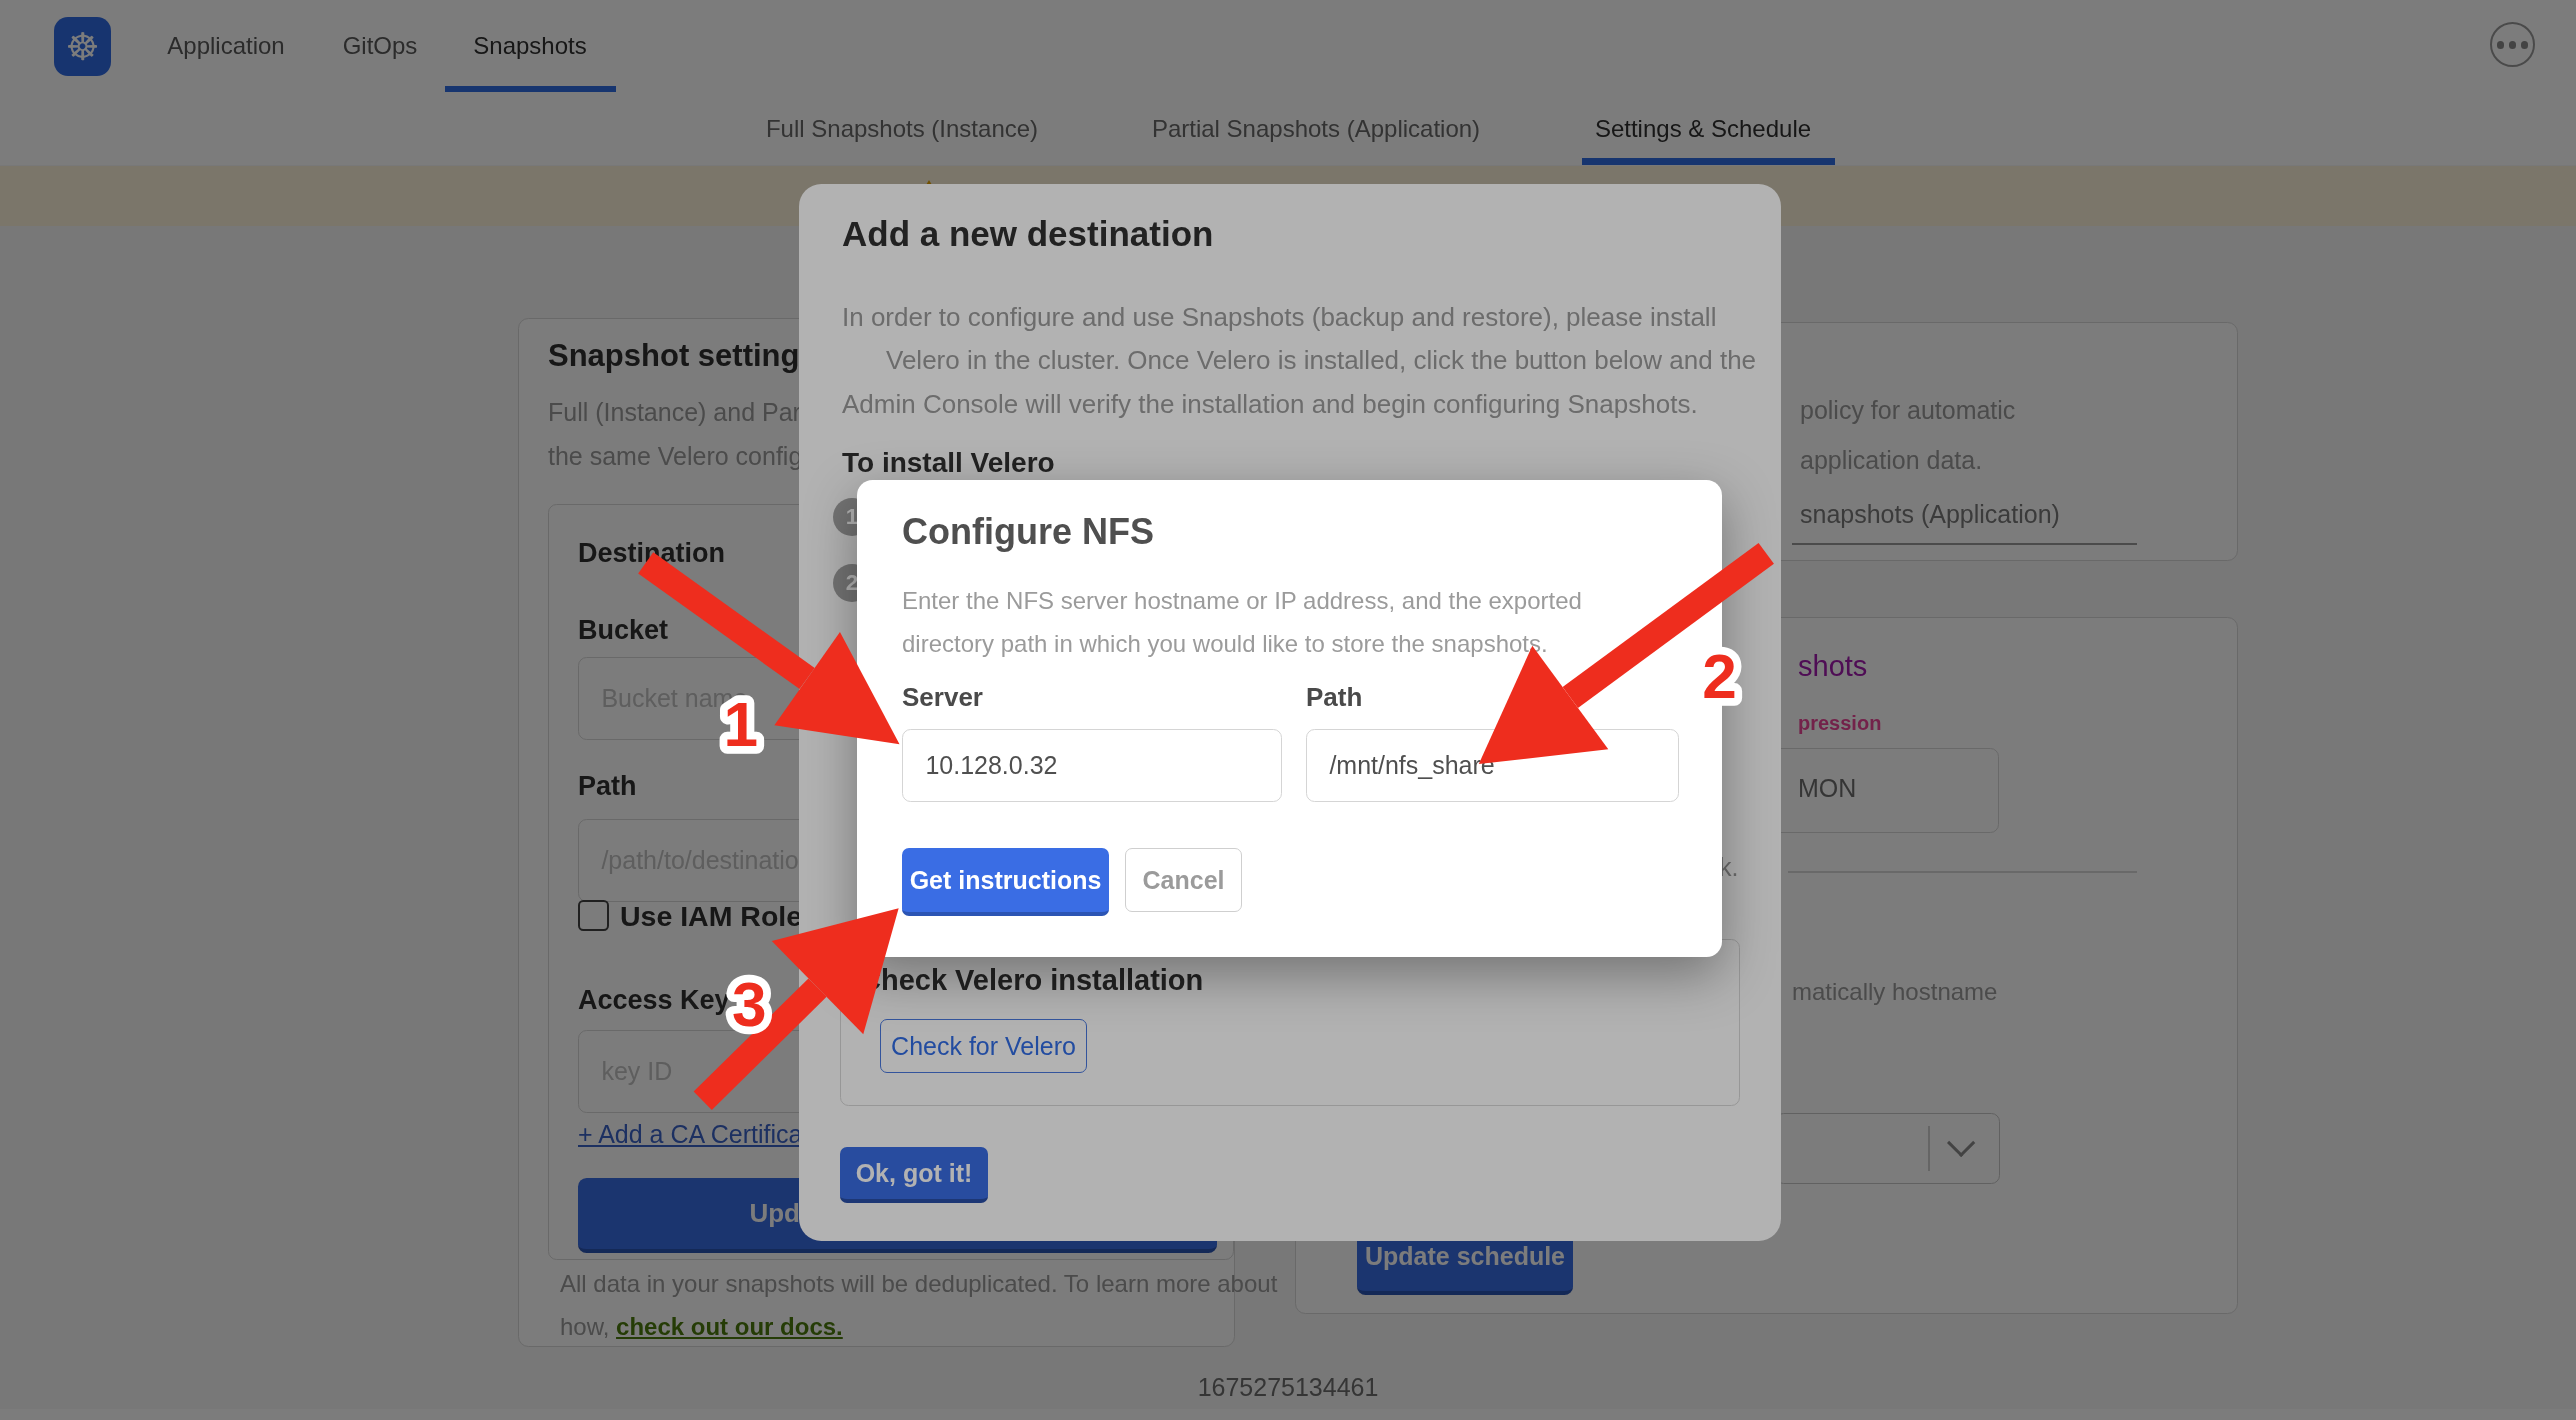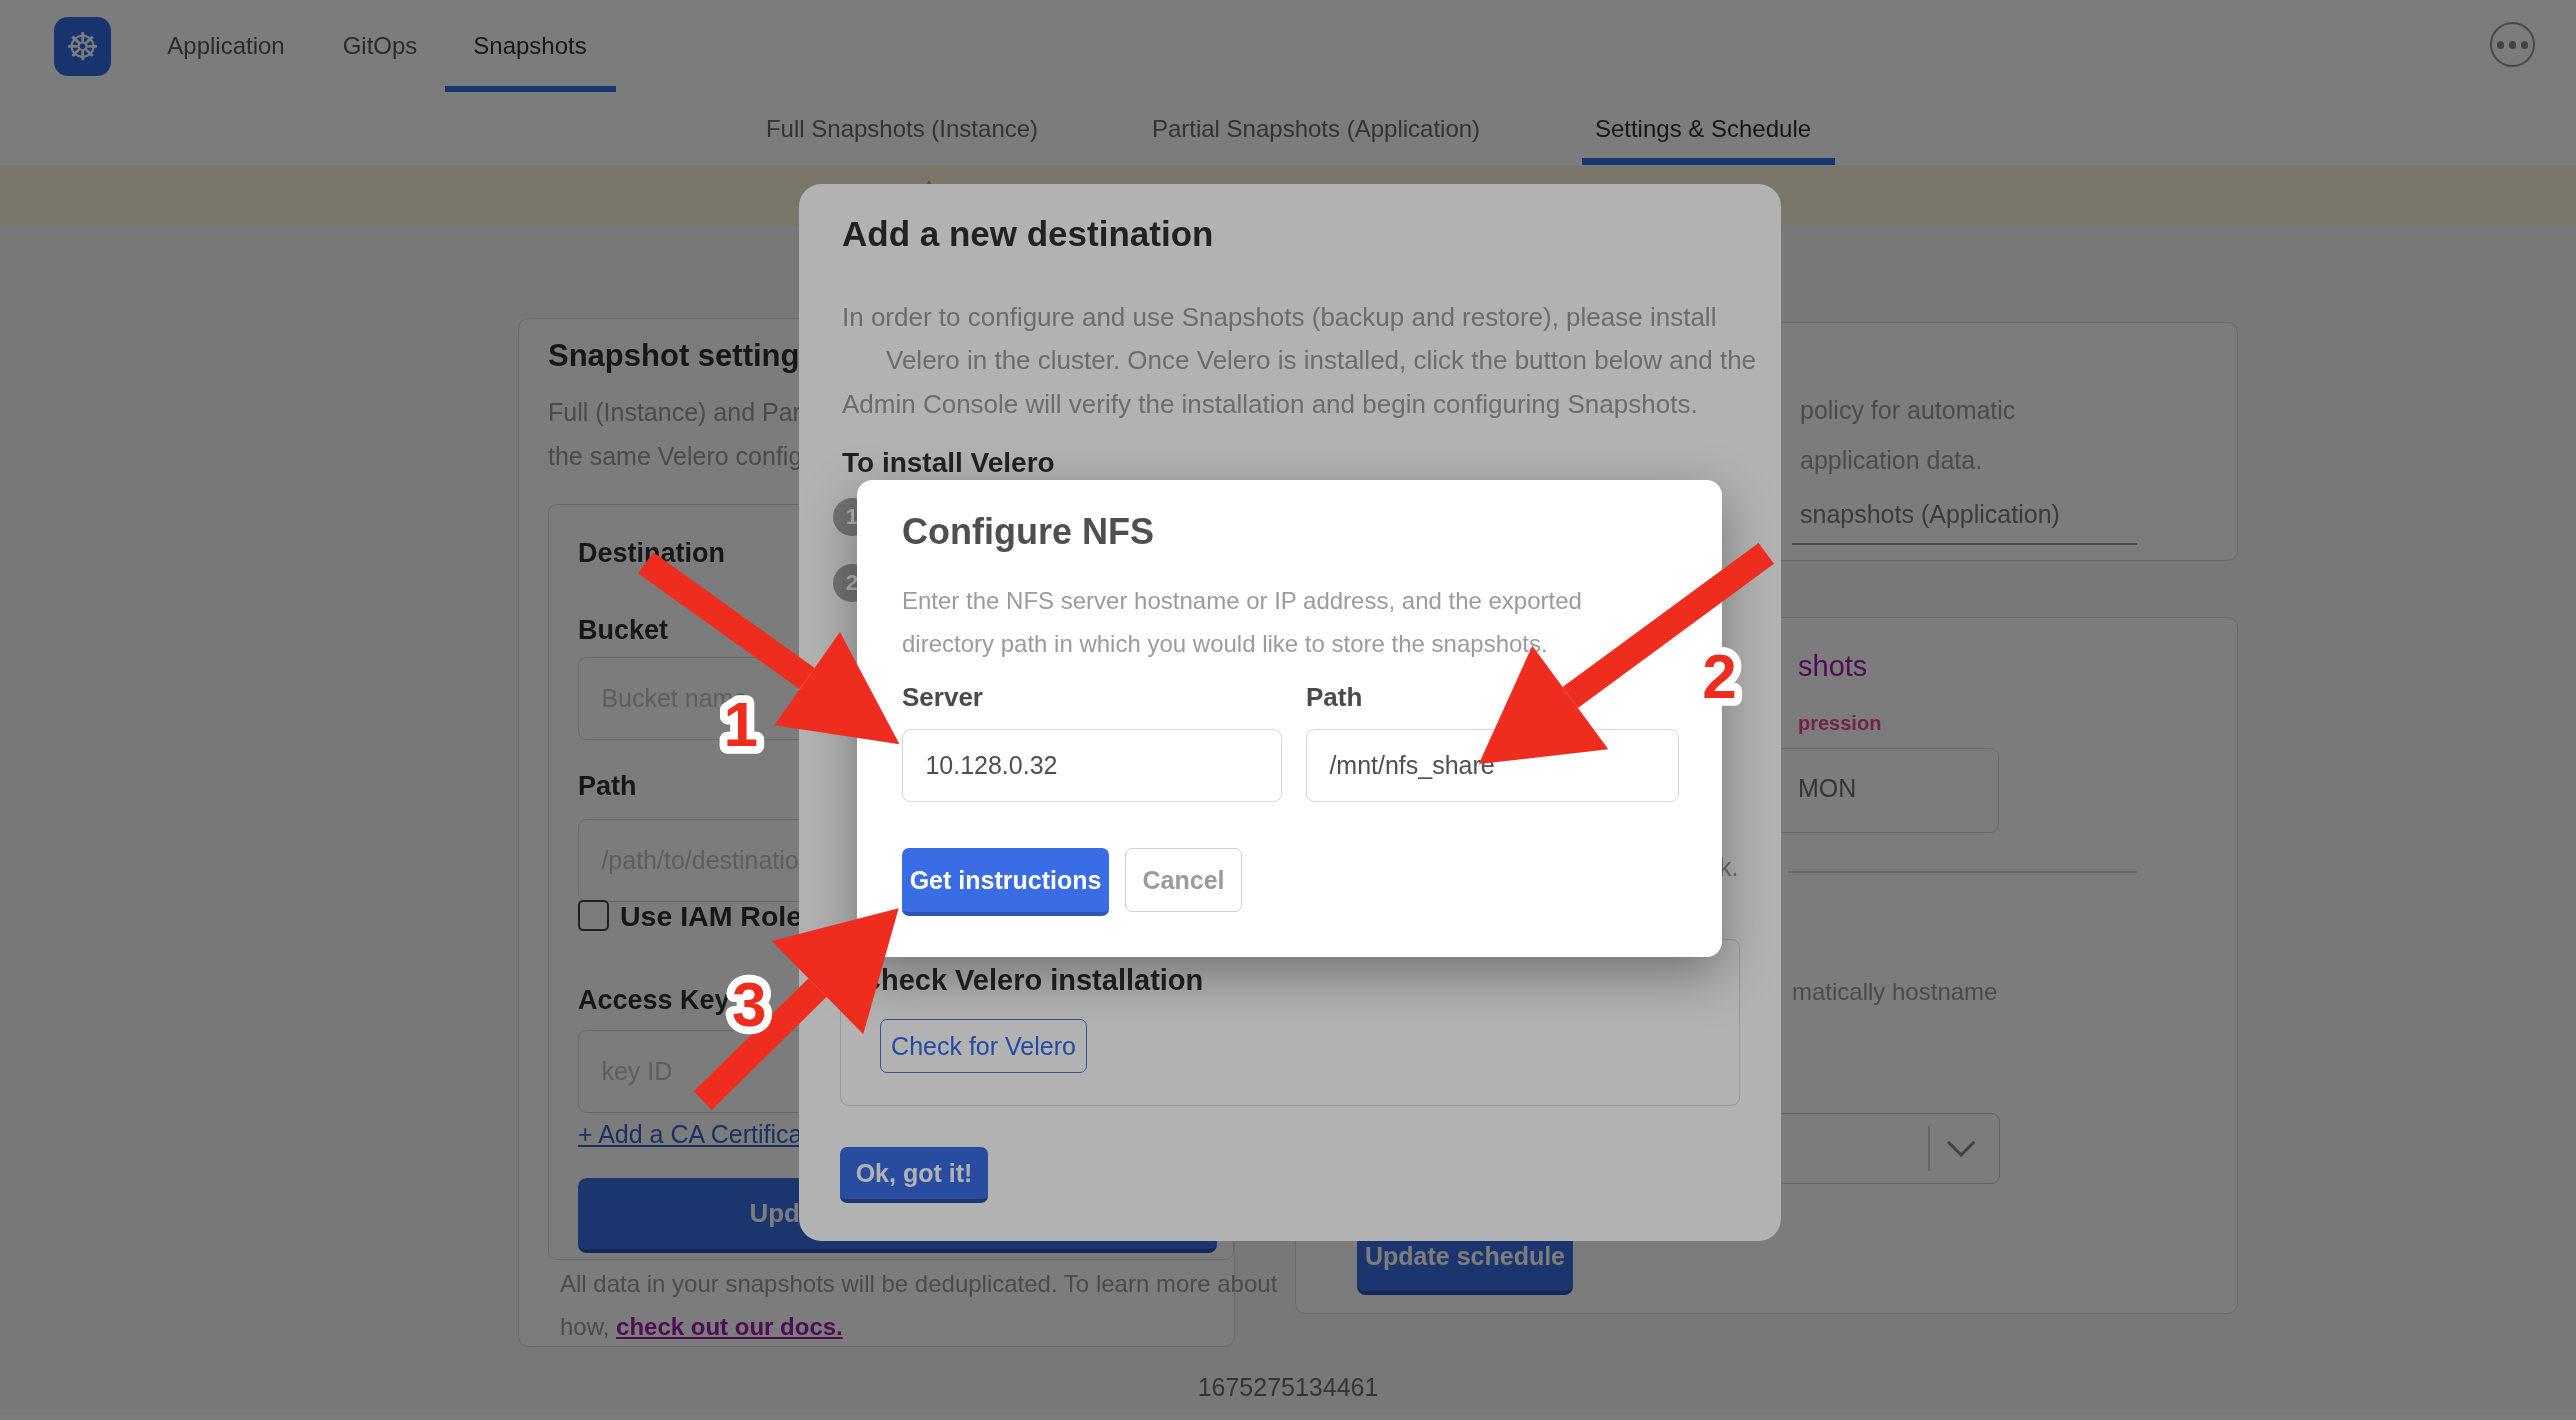--- a/index.html
+++ b/index.html
@@ -68,21 +68,21 @@
       <div class="abs" style="left:29px;top:395px;width:31px;height:31px;border:2.6px solid #444;border-radius:5.2px;box-sizing:border-box;"></div>
       <div class="abs nowrap" style="left:71px;top:395px;font-size:28.5px;font-weight:bold;color:#323232;">Use IAM Role</div>
       <div class="abs nowrap" style="left:29px;top:480px;font-size:27px;font-weight:bold;color:#323232;">Access Key ID</div>
       <input class="abs" style="left: 29px; top: 525px; width: 483px; height: 83px;" placeholder="key ID">
       <div class="abs nowrap" style="left:29px;top:615px;font-size:25px;color:#3b63c9;text-decoration:underline;">+ Add a CA Certificate</div>
       <div class="abs btn-blue" style="left:29px;top:673px;width:639px;height:71px;border-radius:8.6px;font-size:26px;border-bottom:4.3px solid #2c55b4;">Update storage settings</div>
     </div>
 
     <div class="abs gray nowrap" style="left:41px;top:951px;font-size:24px;">All data in your snapshots will be deduplicated. To learn more about</div>
     <div class="abs nowrap" style="left:41px;top:994px;font-size:24px;">
-      <span class="gray">how, </span><span style="color:#a21caf;font-weight:bold;text-decoration:underline;">check out our docs.</span>
+      <span class="gray">how, </span><span style="color:#4d7c0f;font-weight:bold;text-decoration:underline;">check out our docs.</span>
     </div>
   </div>
 
   <div class="abs card" style="left:1295px;top:322px;width:941px;height:237px;">
     <div class="abs gray nowrap" style="left:504px;top:73px;font-size:25px;">policy for automatic</div>
     <div class="abs gray nowrap" style="left:504px;top:123px;font-size:25px;">application data.</div>
     <div class="abs nowrap" style="left:504px;top:177px;font-size:25px;color:#7a7a7a;">snapshots (Application)</div>
     <div class="abs" style="left:496px;top:220px;width:345px;height:1.7px;background:#9b9b9b;"></div>
   </div>
 

